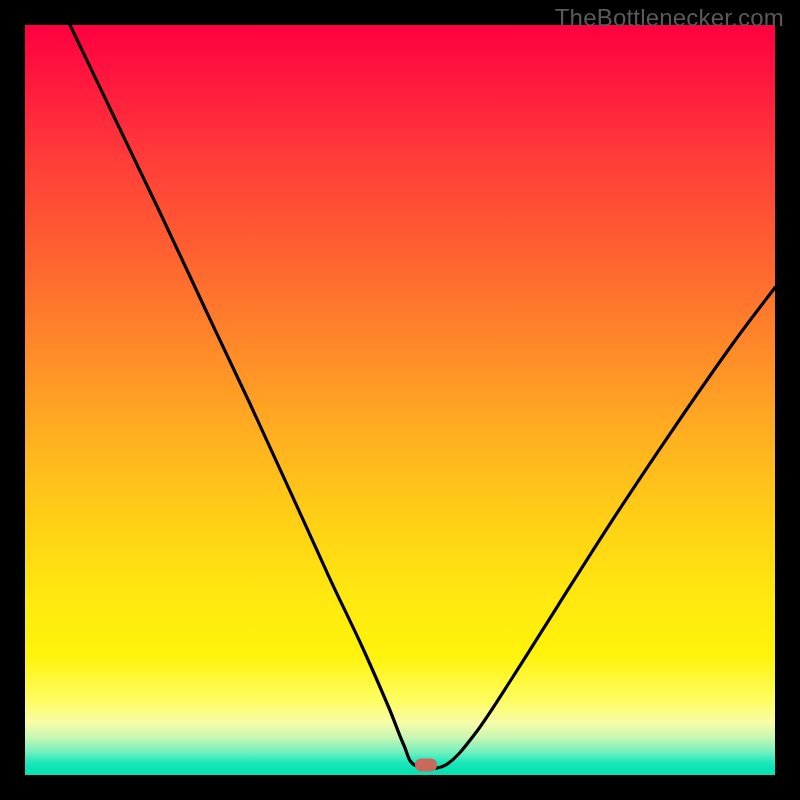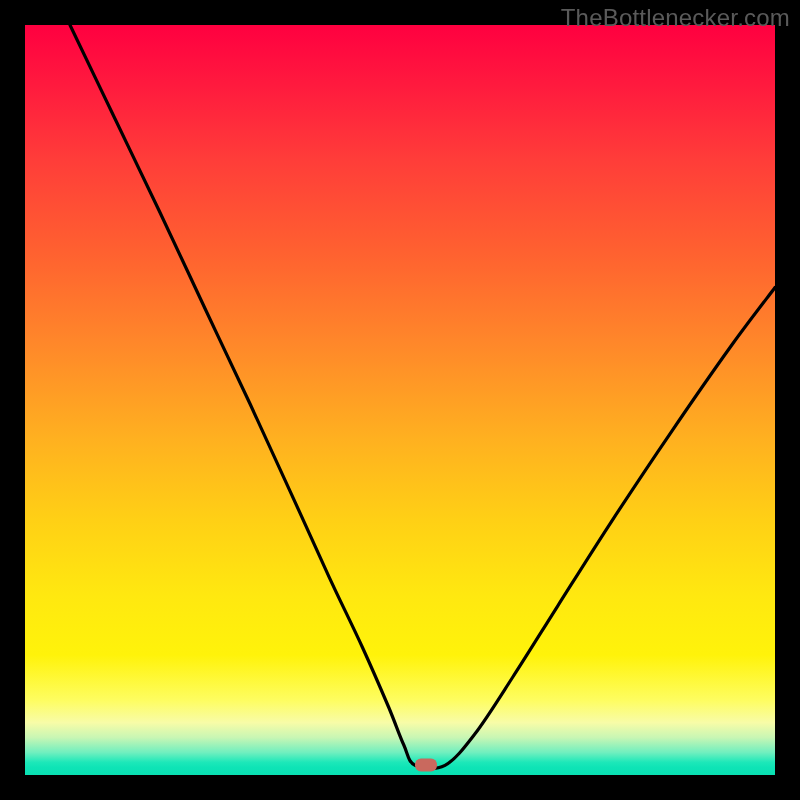--- a/index.html
+++ b/index.html
@@ -13,21 +13,21 @@
   }
   .frame {
     position: relative;
     width: 800px;
     height: 800px;
     background: #000;
   }
   .attribution {
     position: absolute;
     top: 4px;
-    right: 10px;
+    right: 16px;
     color: #5a5a5a;
     font-size: 24px;
     font-weight: 500;
     letter-spacing: 0.2px;
     z-index: 30;
   }
   .plot-area {
     position: absolute;
     left: 25px;
     top: 25px;

